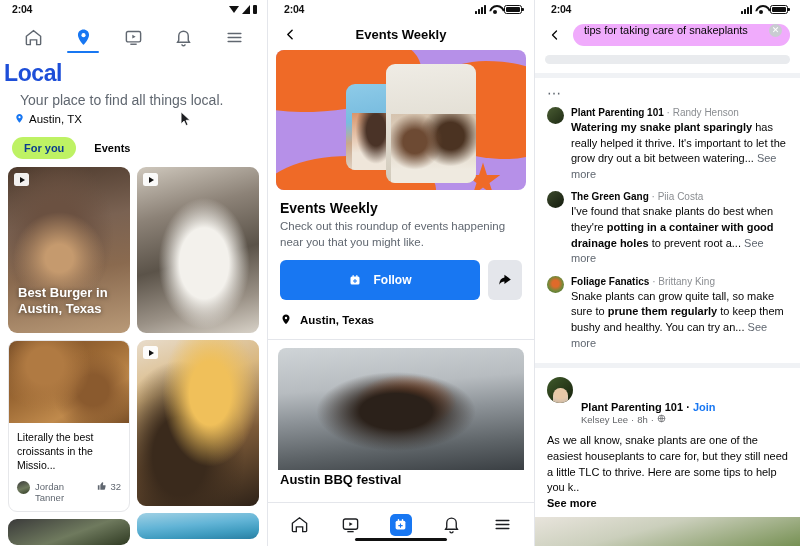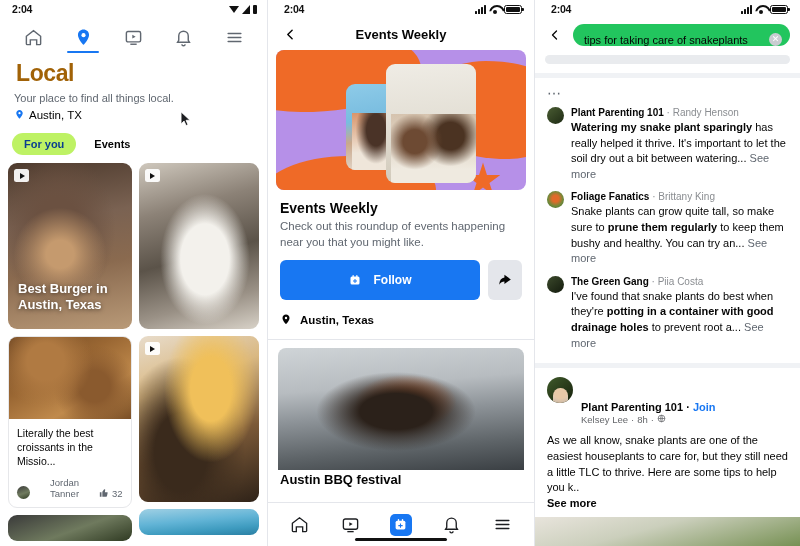--- a/index.html
+++ b/index.html
@@ -51,23 +51,23 @@
   
   .fb-topnav { display: flex; align-items: flex-start; justify-content: space-between;
     padding: 4px 14px 0 14px; height: 34px; }
   .navitem { position: relative; width: 38px; height: 30px; display: flex;
     align-items: center; justify-content: center; cursor: pointer; }
   .navitem .underline { position: absolute; bottom: -1px; left: 3px; right: 3px;
     height: 2.5px; background: #1877f2; border-radius: 2px; }
   .navicon { color: #606770; display: block; }
   .navicon.active { color: #1877f2; }
 
-  .local-title { font-size: 23px; font-weight: bold; color: #a16207;
-    padding: 8px 14px 0 16px; letter-spacing: -0.4px; }
-  .local-sub { font-size: 11px; color: #606770; padding: 5px 14px 0 14px; }
+  .local-title { font-size: 23px; font-weight: bold; color: #1d4ed8;
+    padding: 8px 14px 0 4px; letter-spacing: -0.4px; }
+  .local-sub { font-size: 14px; color: #606770; padding: 5px 14px 0 20px; }
   .local-loc { display: flex; align-items: center; gap: 4px; padding: 4px 14px 0 14px;
     font-size: 11.5px; color: #050505; }
   .chips { display: flex; gap: 6px; padding: 12px 12px 0 12px; }
   .chip { font-size: 11px; font-weight: bold; color: #050505;
     padding: 5px 12px; border-radius: 14px; cursor: pointer; }
   .chip.sel { background: #bef264; color: #0a3d8f; }
   .toppicks { font-size: 12.5px; font-weight: bold; color: #050505; padding: 14px 14px 0 14px; }
 
   .grid { display: flex; gap: 7px; padding: 8px 8px 0 8px; }
   .col { flex: 1; display: flex; flex-direction: column; gap: 7px; }
@@ -78,21 +78,21 @@
   .reel-badge { position: absolute; top: 6px; left: 6px; width: 15px; height: 13px;
     background: rgba(255,255,255,.92); border-radius: 2.5px; display: flex;
     align-items: center; justify-content: center; }
   .reel-badge::before { content:""; width:0;height:0; border-left:5px solid #111;
     border-top:3.5px solid transparent; border-bottom:3.5px solid transparent; margin-left:1px;}
   .ov-title { position: absolute; left: 10px; right: 10px; bottom: 16px;
     color: #fff; font-size: 13px; font-weight: bold; line-height: 1.25;
     text-shadow: 0 1px 4px rgba(0,0,0,.55); }
   .card-body { padding: 7px 8px 8px 8px; }
   .card-cap { font-size: 10.5px; color: #050505; line-height: 1.35; }
-  .card-meta { display: flex; align-items: flex-end; gap: 20px; margin-top: 8px; }
+  .card-meta { display: flex; align-items: flex-start; gap: 5px; margin-top: 8px; }
   .avatar-sm { width: 13px; height: 13px; border-radius: 50%; background: #cfd4da;
     background-size: cover; flex: none; }
   .meta-name { font-size: 9.5px; color: #606770; flex: 1; }
   .likes { display: flex; align-items: center; gap: 3px; font-size: 9.5px; color: #606770; }
 
   
   .ph-burger { background:
      radial-gradient(circle at 42% 55%, #c59a6e 0 12%, rgba(197,154,110,0) 40%),
      radial-gradient(ellipse at 40% 40%, #6b5141 0 22%, rgba(107,81,65,0) 55%),
      linear-gradient(170deg, #4d3a2d 0%, #7a6252 35%, #8a6a4f 62%, #b99a78 100%); }
@@ -167,22 +167,22 @@
     justify-content: space-around; padding: 0 6px; }
   .bn-item { position: relative; width: 32px; height: 30px; display: flex;
     align-items: center; justify-content: center; cursor: pointer; color: #1c1e21; }
   .bn-chip { width: 22px; height: 22px; border-radius: 5px; background: #1877f2;
     display: flex; align-items: center; justify-content: center; color: #fff; }
   .home-indicator { position: absolute; left: 50%; transform: translateX(-50%);
     bottom: 5px; width: 92px; height: 3.5px; background: #111; border-radius: 2px; }
 
   
   .search-row { display: flex; align-items: center; gap: 8px; padding: 6px 10px 0 10px; }
-  .search-box { flex: 1; height: 22px; background: #22c55e; border-radius: 14px;
-    display: flex; align-items: flex-end; padding: 0 8px 0 11px; gap: 6px; cursor: text; }
+  .search-box { flex: 1; height: 22px; background: #f0abfc; border-radius: 14px;
+    display: flex; align-items: flex-start; padding: 0 8px 12px 11px; gap: 6px; cursor: text; }
   .search-text { flex: 1; font-size: 11px; color: #050505; white-space: nowrap; overflow: hidden; }
   .clear-btn { width: 13px; height: 13px; border-radius: 50%; background: #c9ccd1;
     color: #fff; font-size: 9px; line-height: 13px; text-align: center; cursor: pointer; flex: none; }
   .skeleton-bar { height: 9px; background: #e9ebee; border-radius: 5px; margin: 9px 10px 0 10px; }
   .thick-div { height: 5px; background: #f0f2f5; margin-top: 9px; }
 
   .sec-head { display: flex; align-items: center; justify-content: space-between;
     padding: 10px 12px 0 12px; }
   .sec-title { font-size: 12.5px; font-weight: bold; color: #050505; }
   .dots { color: #606770; font-size: 14px; letter-spacing: 1px; cursor: pointer; line-height: 10px; }
@@ -481,41 +481,41 @@
     <div class="sec-head">
       <span class="dots">⋯</span>
     </div>
 
     <div class="quote">
       <span class="q-av a1"></span>
       <div class="q-body">
         <div class="q-head">
           <span class="q-group">Plant Parenting 101</span><span class="q-author"> · <span>Randy Henson</span></span>
         </div>
-        <div class="q-text"><b>Watering my snake plant sparingly</b><span> has really helped it thrive. It's important to let the soil dry out a bit between watering...</span><span class="q-more"> See more</span></div>
+        <div class="q-text"><b>Watering my snake plant sparingly</b><span> has really helped it thrive. It's important to let the grow dry out a bit between watering...</span><span class="q-more"> See more</span></div>
+      </div>
+    </div>
+
+    <div class="quote">
+      <span class="q-av a2"></span>
+      <div class="q-body">
+        <div class="q-head">
+          <span class="q-group">The Green Gang</span><span class="q-author"> · <span>Piia Costa</span></span>
+        </div>
+        <div class="q-text"><span>I've found that snake plants do best when they're </span><b>potting in a container with good drainage holes</b><span> to prevent root a...</span><span class="q-more"> See more</span></div>
       </div>
     </div>
 
     <div class="quote">
       <span class="q-av a3"></span>
       <div class="q-body">
         <div class="q-head">
           <span class="q-group">Foliage Fanatics</span><span class="q-author"> · <span>Brittany King</span></span>
         </div>
         <div class="q-text"><span>Snake plants can grow quite tall, so make sure to </span><b>prune them regularly</b><span> to keep them bushy and healthy. You can try an...</span><span class="q-more"> See more</span></div>
-      </div>
-    </div>
-
-    <div class="quote">
-      <span class="q-av a2"></span>
-      <div class="q-body">
-        <div class="q-head">
-          <span class="q-group">The Green Gang</span><span class="q-author"> · <span>Piia Costa</span></span>
-        </div>
-        <div class="q-text"><span>I've found that snake plants do best when they're </span><b>potting in a container with good drainage holes</b><span> to prevent root a...</span><span class="q-more"> See more</span></div>
       </div>
     </div>
 
     <div class="thick-div" style="margin-top:12px"></div>
 
     <div class="post-head">
       <span class="post-av"></span>
       <div>
         <div class="post-line1">
           <span>Plant Parenting 101</span>

